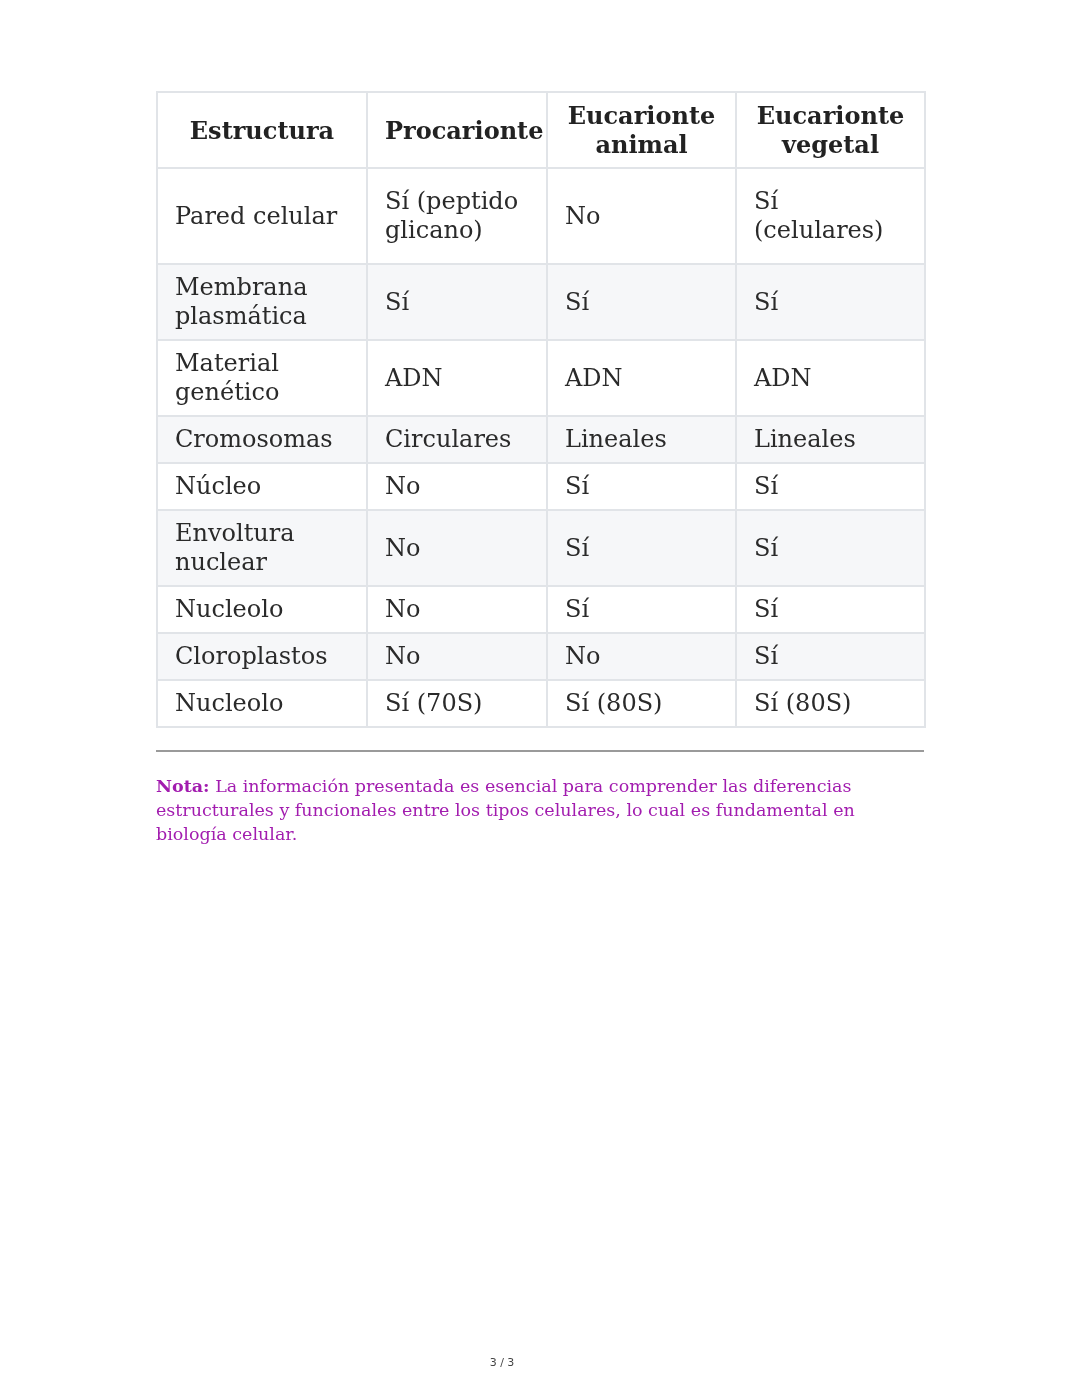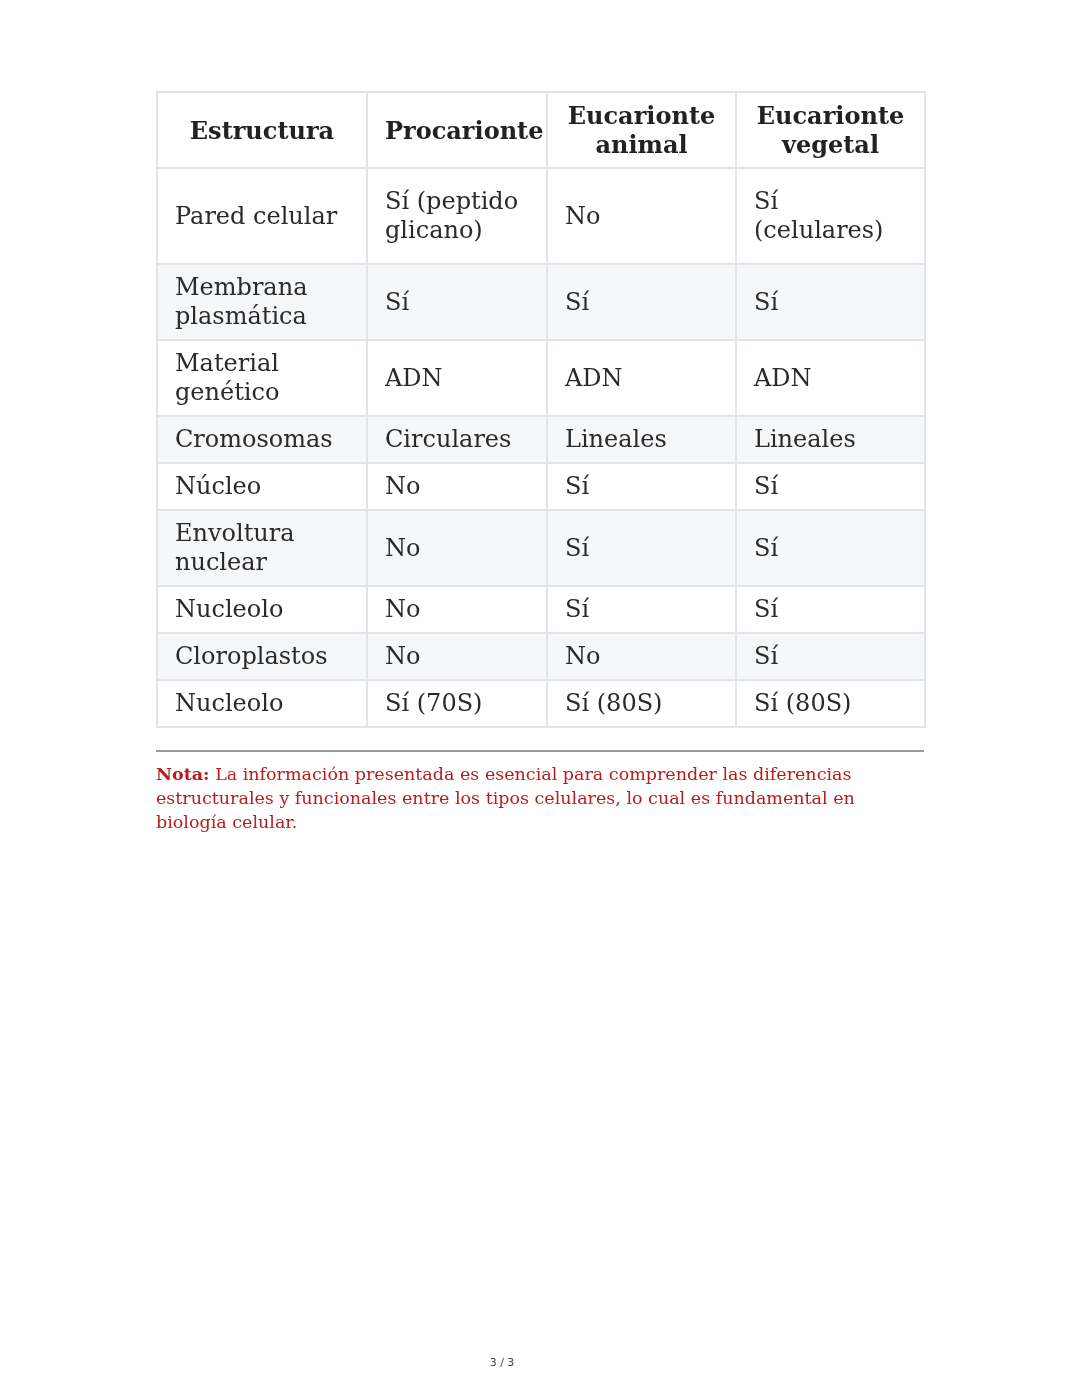--- a/index.html
+++ b/index.html
@@ -5,21 +5,21 @@
     html, body { margin: 0; padding: 0; background: #ffffff; }
     body { width: 1080px; height: 1397px; position: relative; font-family: "DejaVu Serif", serif; color: #2a2a2a; }
     .page { position: absolute; left: 156px; top: 91px; width: 768px; }
     table { border-collapse: collapse; width: 768px; table-layout: fixed; font-size: 24px; }
     th, td { border: 2px solid #e1e4e8; padding: 8px 17px; vertical-align: middle; line-height: 29px; text-align: left; }
     th { font-weight: bold; text-align: center; color: #222; height: 58px; }
     tbody tr:nth-child(even) td { background: #f6f7f9; }
     tbody tr:nth-child(odd) td { background: #ffffff; }
     col.c1 { width: 210px; } col.c2 { width: 180px; } col.c3 { width: 189px; } col.c4 { width: 189px; }
     .rule { margin-top: 22px; border: 0; border-top: 2px solid #9a9a9a; width: 768px; }
-    .note { margin-top: 10px; font-size: 17.5px; line-height: 24px; color: #b91c1c; }
+    .note { margin-top: 22px; font-size: 17.5px; line-height: 24px; color: #a21caf; }
     .note b { font-weight: bold; }
     .footer { position: absolute; top: 1356px; left: 0; width: 1004px; text-align: center; font-family: "DejaVu Sans", sans-serif; font-size: 11px; color: #444; }
   </style>
 </head>
 <body>
 
 <div class="page">
   <table>
     <colgroup>
         <col class="c1">

